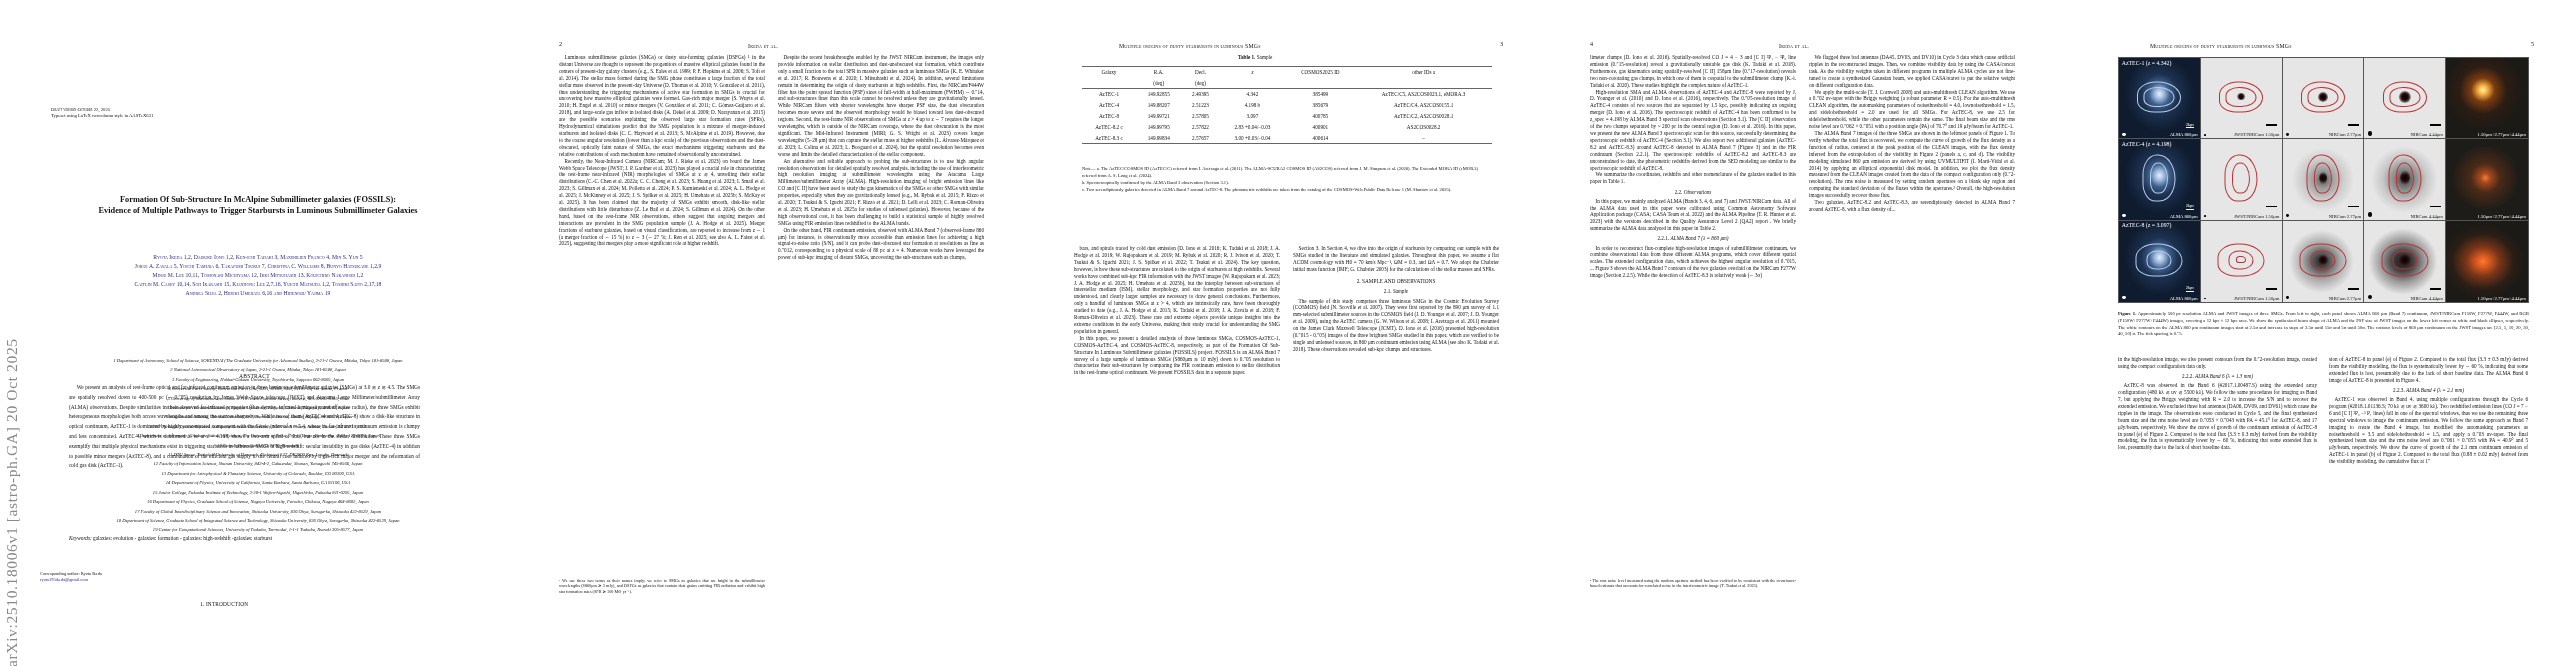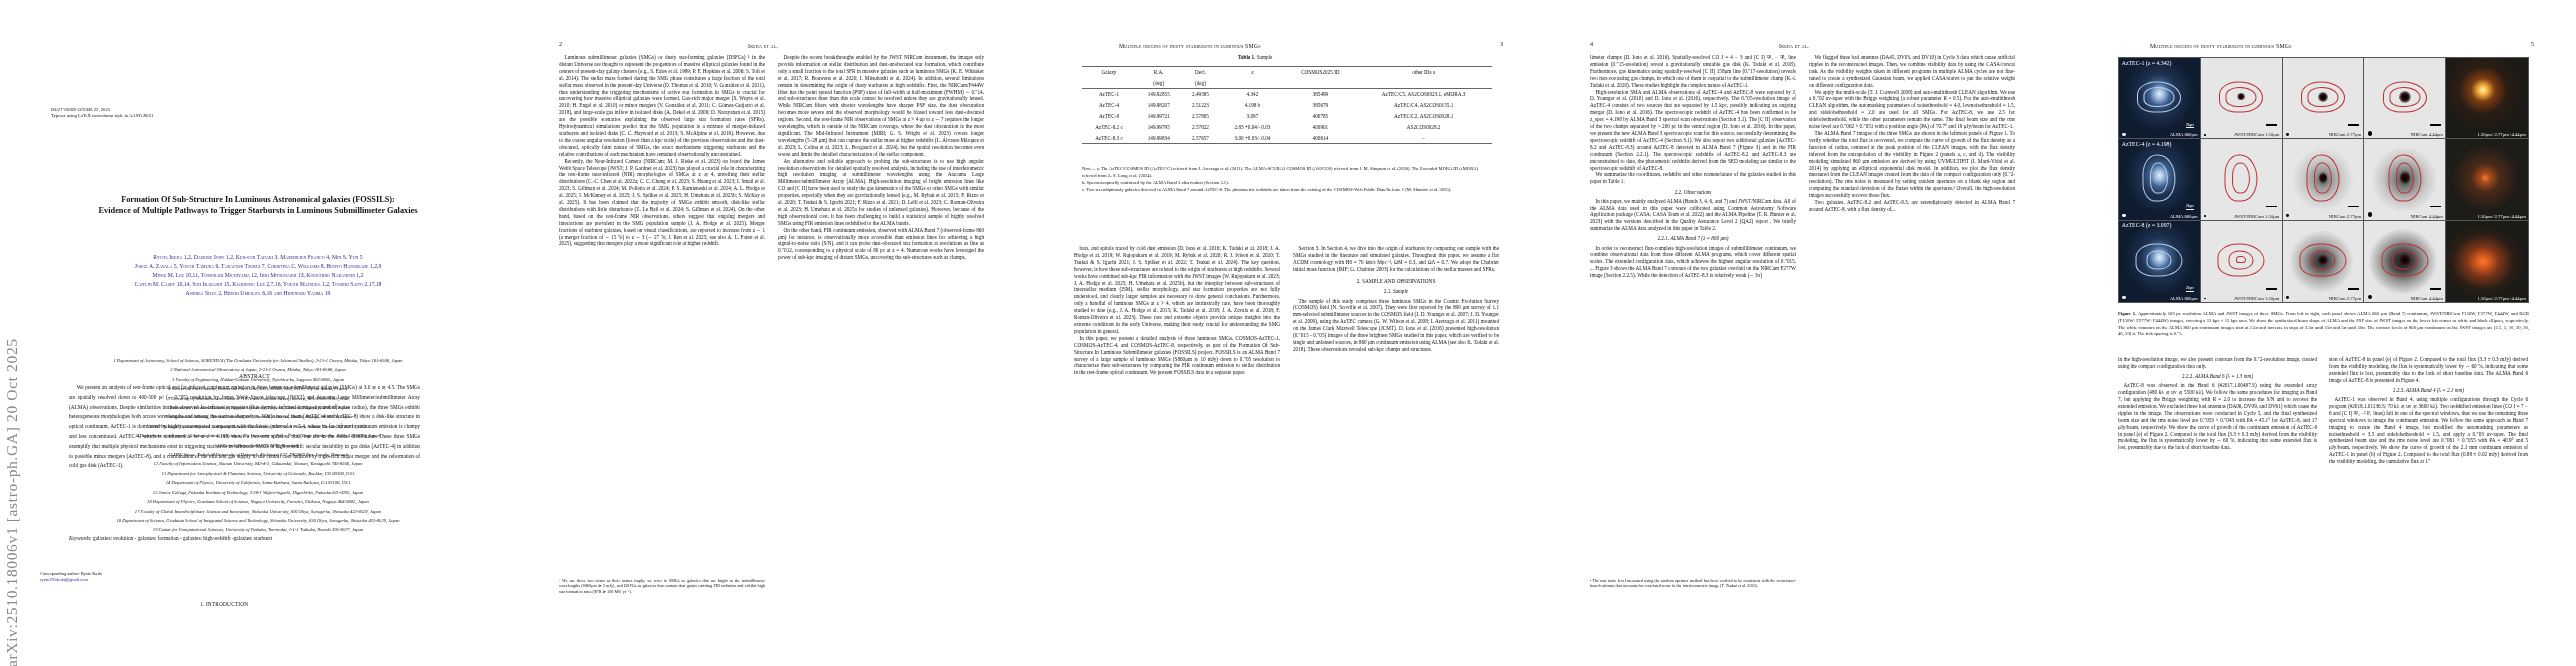--- a/index.html
+++ b/index.html
@@ -60,21 +60,21 @@
 
 <div class="page" style="left:0">
   <div class="arxiv">
       <span>arXiv:2510.18006v1  [astro-ph.GA]  20 Oct 2025</span>
     </div>
   <div class="draft">
     <div class="sc">Draft version October 22, 2025</div>
     <div>Typeset using LaTeX twocolumn style in AASTeX631</div>
   </div>
   <div class="title">
-    <div>Formation Of Sub-Structure In Luminous Astronomical galaxies (FOSSILS):</div>
+    <div>Formation Of Sub-Structure In McAlpine Submillimeter galaxies (FOSSILS):</div>
     <div>Evidence of Multiple Pathways to Trigger Starbursts in Luminous Submillimeter Galaxies</div>
   </div>
   <div class="authors">
     <div>Ryota Ikeda 1,2, Daisuke Iono 1,2, Ken-ichi Tadaki 3, Maximilien Franco 4, Min S. Yun 5</div>
     <div>Jorge A. Zavala 5, Yoichi Tamura 6, Takafumi Tsukui 7, Christina C. Williams 8, Bunyo Hatsukade 1,2,9</div>
     <div>Minju M. Lee 10,11, Tomonari Michiyama 12, Ikki Mitsuhashi 13, Kouichiro Nakanishi 1,2</div>
     <div>Caitlin M. Casey 10,14, Soh Ikarashi 15, Kianhong Lee 2,7,16, Yuichi Matsuda 1,2, Toshiki Saito 2,17,18</div>
     <div>Andrea Silva 2, Hideki Umehata 6,16 and Hidenobu Yajima 19</div>
   </div>
   <div class="affil">

